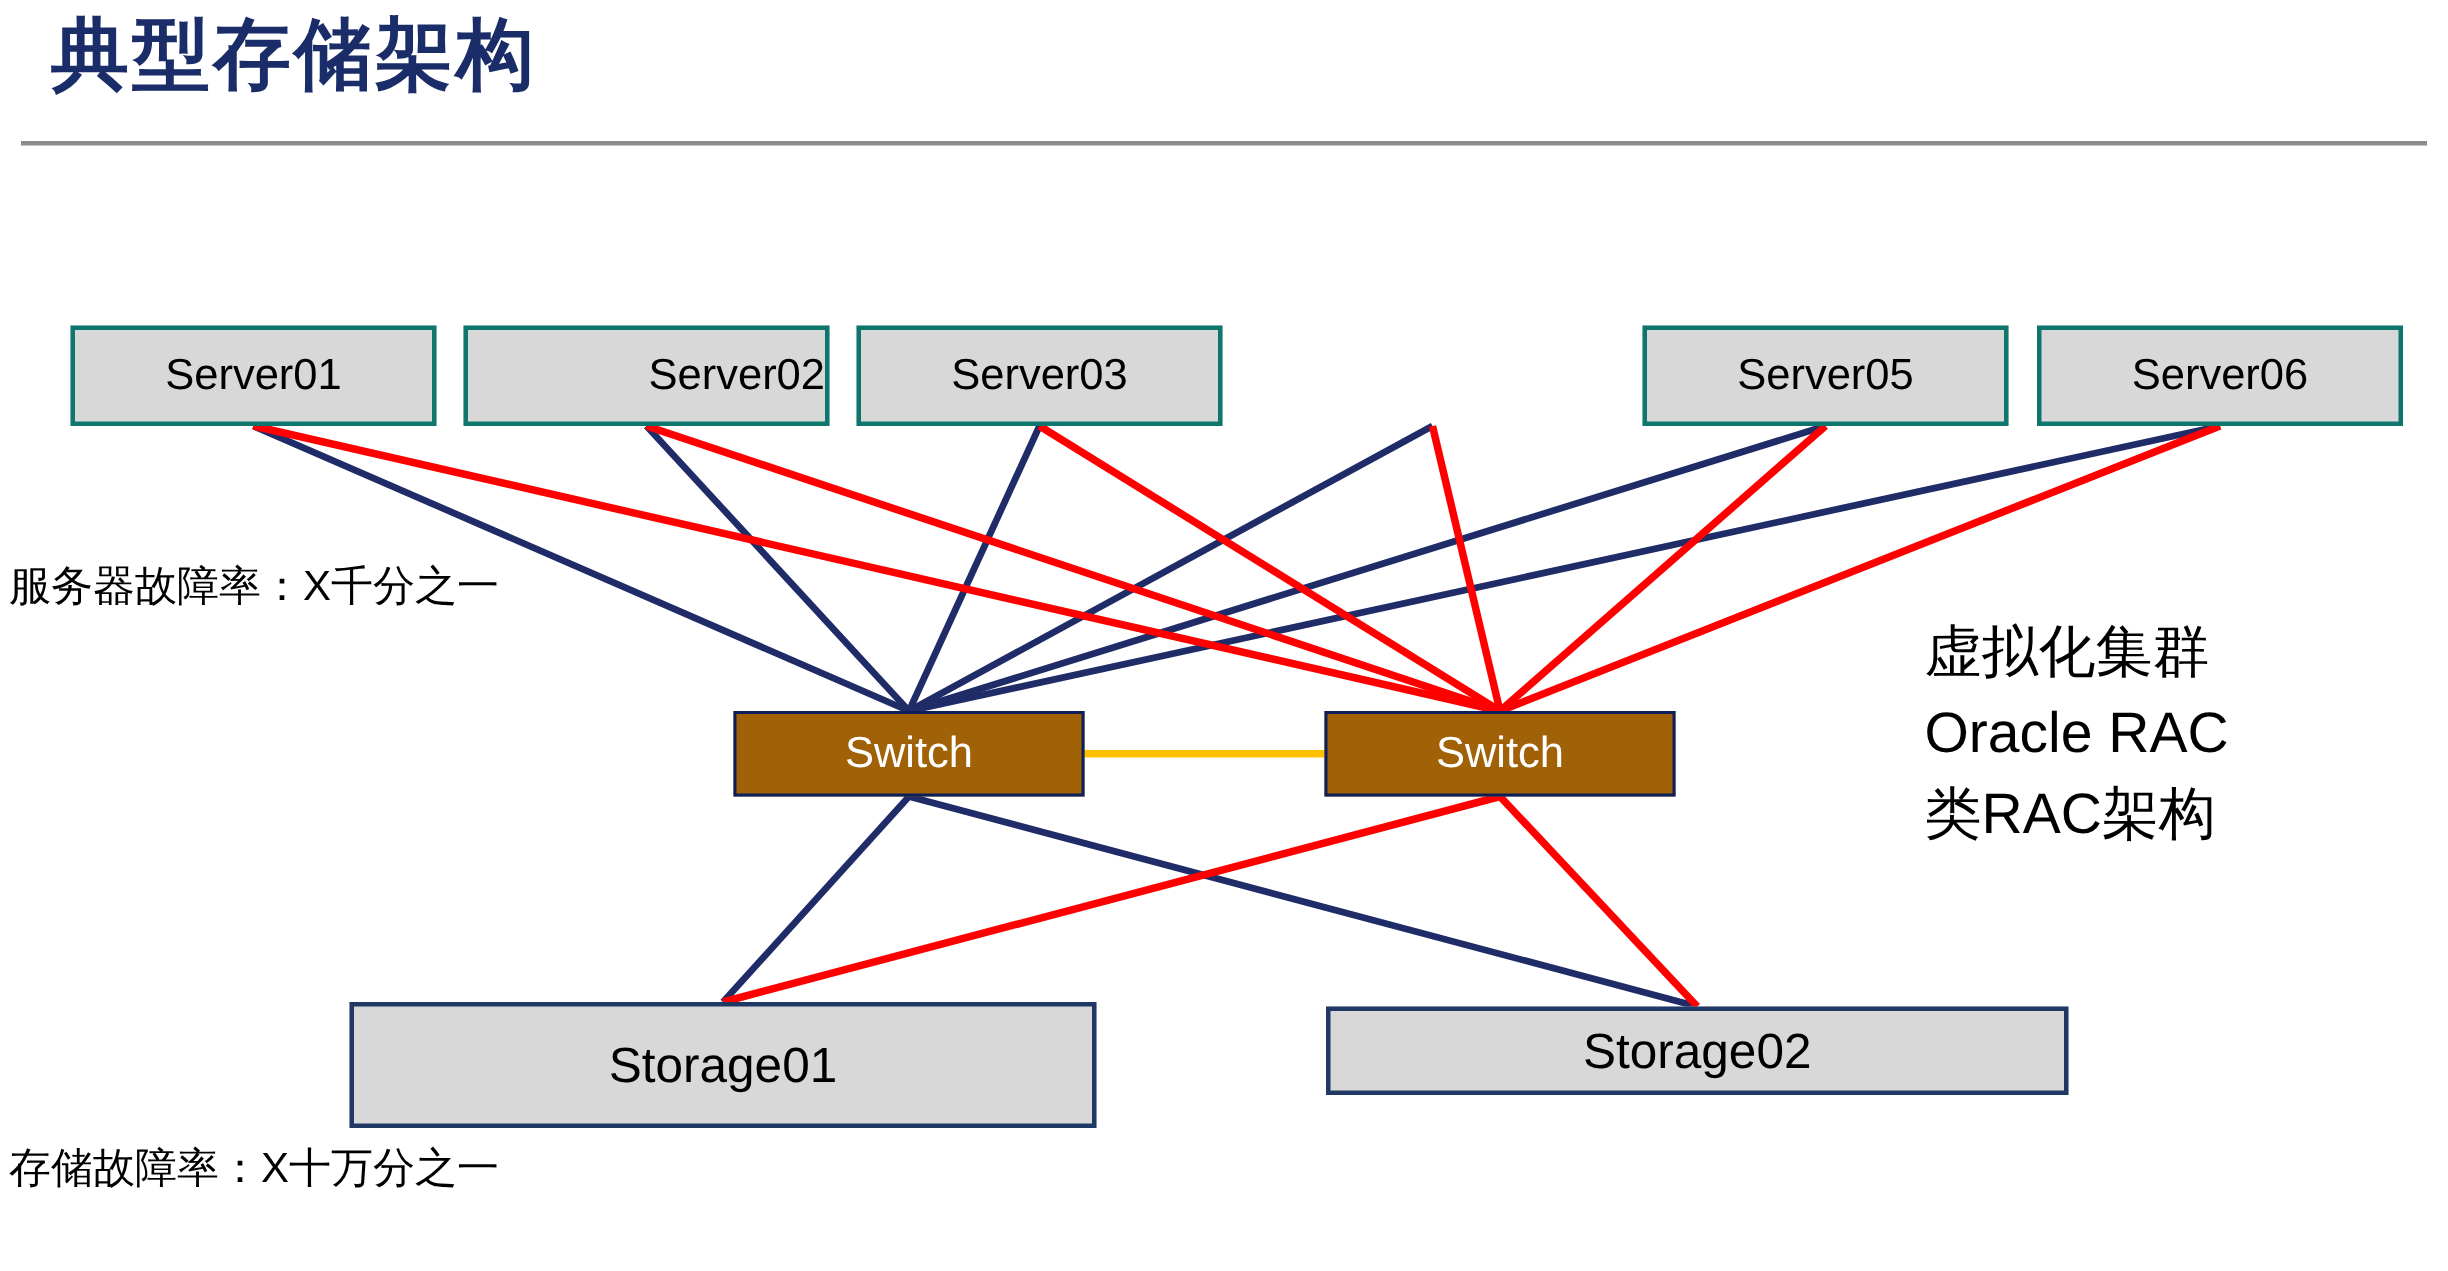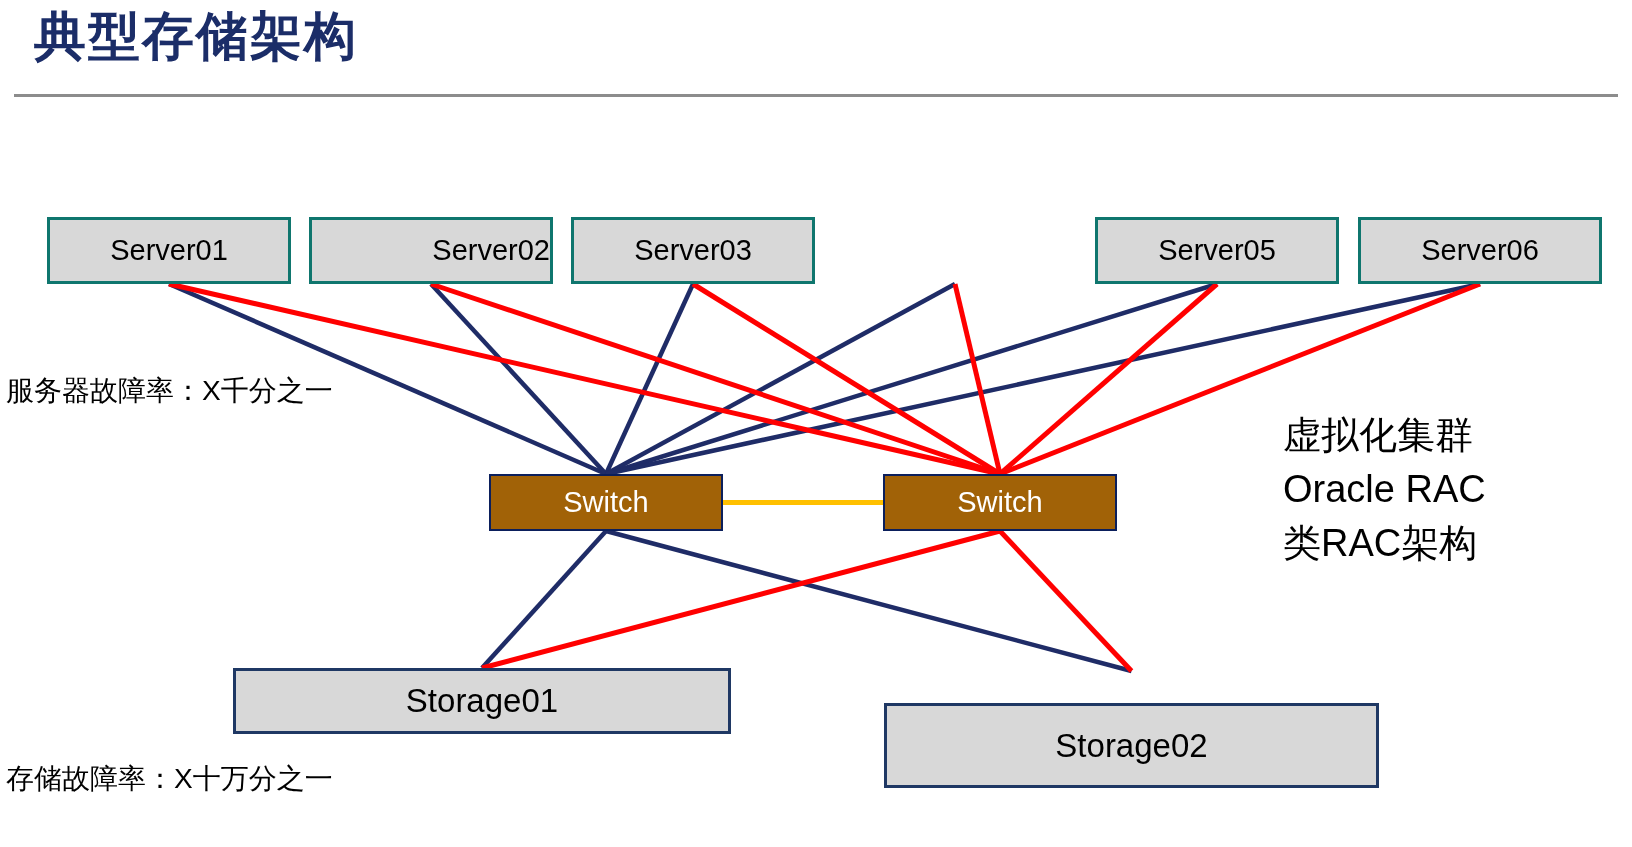--- a/index.html
+++ b/index.html
@@ -25,22 +25,22 @@
   #server01{left:47px;} #server02{left:309px;justify-content:flex-end;} #server03{left:571px;}
   #server04{left:833px;} #server05{left:1095px;} #server06{left:1358px;}
   .switch{
     width:234px;height:57px;top:474px;background:#a16207;border:2px solid #0B1F5C;
     font-size:29px;color:#ffffff;
   }
   #switch-left{left:489px;} #switch-right{left:883px;}
   .storage{
     background:#D8D8D8;border:3px solid #1F3864;font-size:33px;color:#000;
   }
-  #storage01{left:233px;top:668px;width:498px;height:66px;}
-  #storage02{left:884px;top:671px;width:495px;height:85px;margin-top:32px;}
+  #storage01{left:233px;top:668px;width:498px;height:84px;}
+  #storage02{left:884px;top:671px;width:495px;height:59px;}
   .side-label{font-size:28px;color:#000;z-index:2;white-space:nowrap;}
   #server-failure-label{left:6px;top:372px;}
   #storage-failure-label{left:6px;top:760px;}
   #right-note{
     left:1283px;top:408px;font-size:38px;line-height:54px;color:#000;z-index:2;
     white-space:nowrap;
   }
 </style>
 </head>
 <body>

